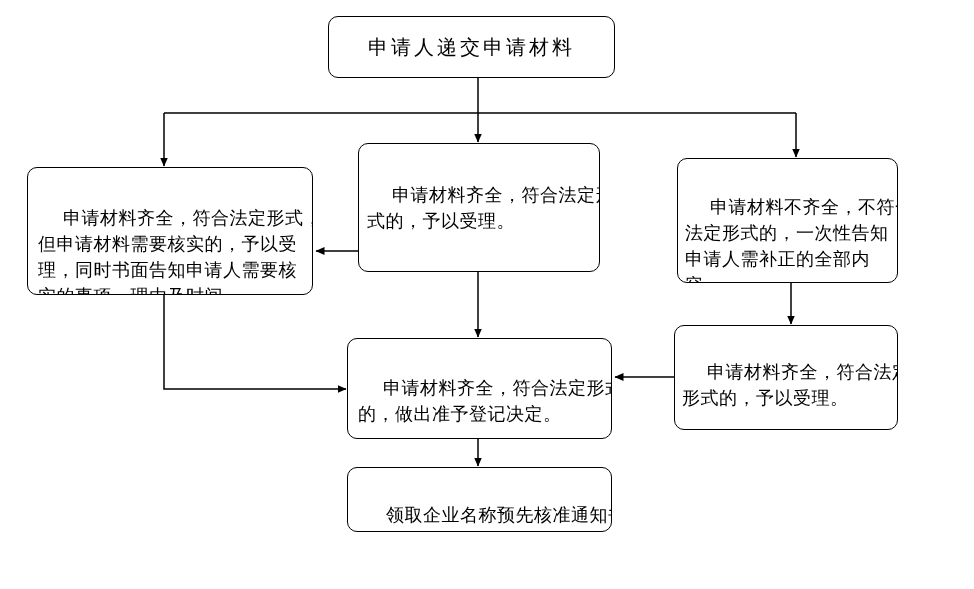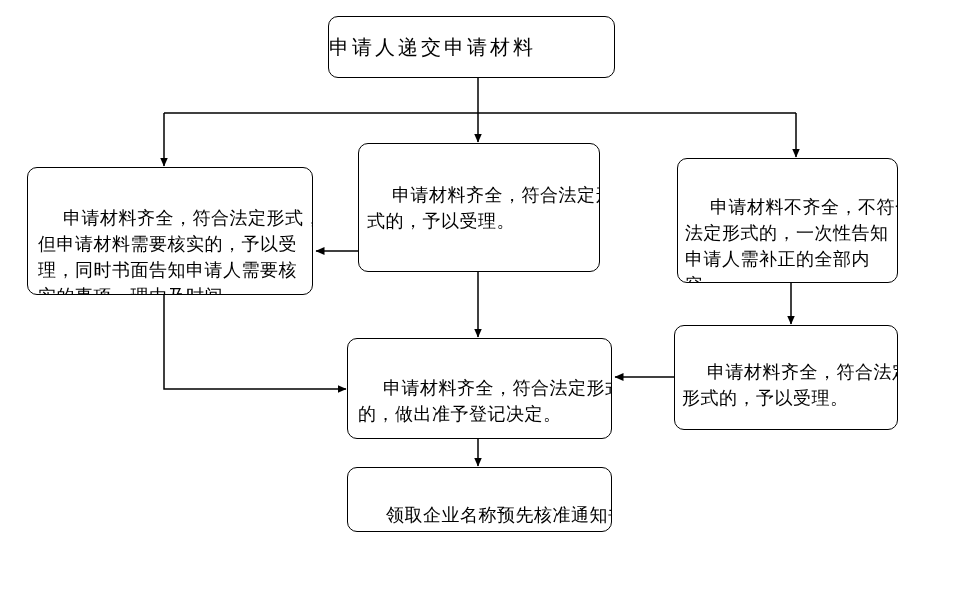--- a/index.html
+++ b/index.html
@@ -36,20 +36,21 @@
     font-size: 18px;
     line-height: 26px;
     letter-spacing: 0.5px;
     white-space: pre;
     overflow: hidden;
   }
   .node-start {
     left: 328px; top: 16px; width: 287px; height: 62px;
     display: flex;
     align-items: center;
+    justify-content: center;
     font-size: 20px;
     letter-spacing: 3px;
     line-height: 22px;
     font-family: Liberation Serif, serif;
   }
   .node-verify   { left: 27px;  top: 167px; width: 286px; height: 128px; padding: 11px 10px; }
   .node-accept   { left: 358px; top: 143px; width: 242px; height: 129px; padding: 12px 8px; }
   .node-incomplete { left: 677px; top: 158px; width: 221px; height: 125px; padding: 9px 7px; }
   .node-accept2  { left: 674px; top: 325px; width: 224px; height: 105px; padding: 7px 7px; }
   .node-decision { left: 347px; top: 338px; width: 265px; height: 101px; padding: 10px 10px; }

